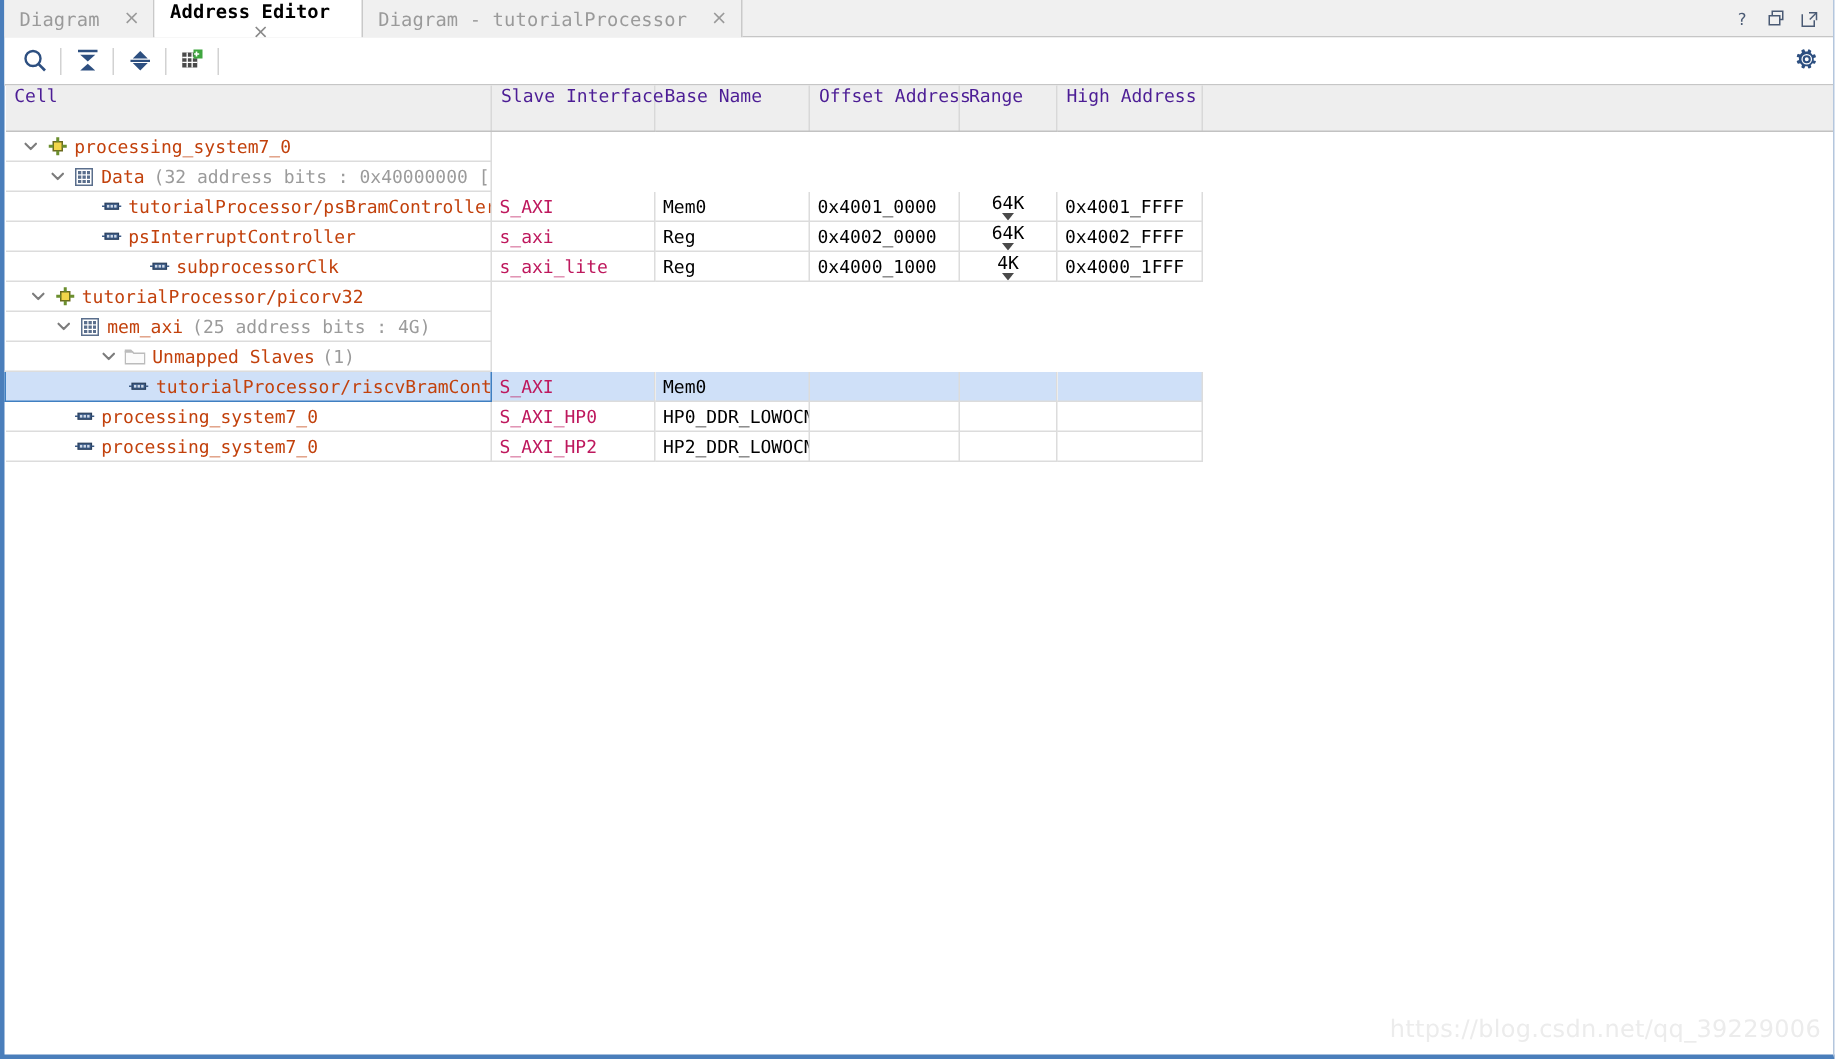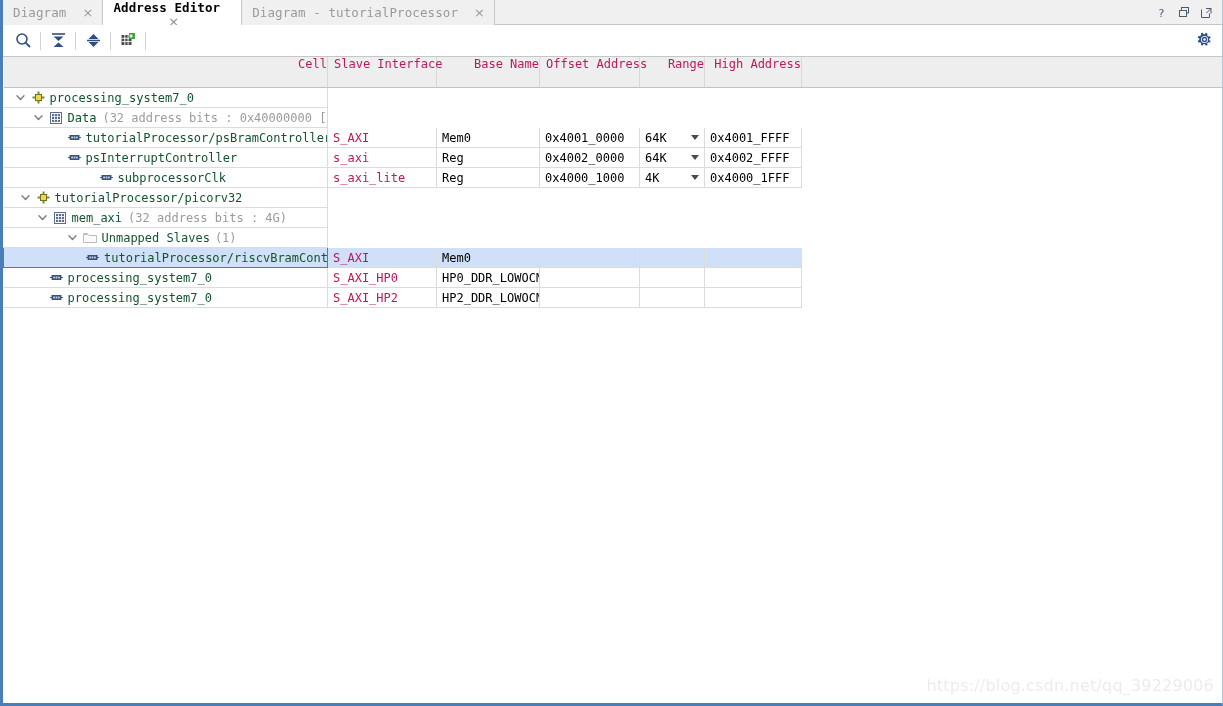--- a/index.html
+++ b/index.html
@@ -114,23 +114,23 @@
   table.addr col.c-high   { width: 97px; }
   table.addr col.c-fill   { width: 420px; }
 
   thead th {
     height: 22px;
     background: #eeeeee;
     border-bottom: 1px solid #c2c2c2;
     border-right: 1px solid #d8d8d8;
     font-weight: normal;
     font-size: 12px;
-    text-align: right;
+    text-align: left;
     padding: 0 0 16px 6px;
-    color: #be185d;
+    color: #4c1d95;
     white-space: nowrap;
   }
   thead th.c-fill-h { border-right: none; }
 
   tbody tr { height: 20px; }
   tbody td {
     height: 20px;
     padding: 0 0 0 5px;
     font-size: 12px;
     white-space: nowrap;
@@ -162,40 +162,41 @@
   .twisty {
     width: 18px; min-width: 18px;
     display: flex; align-items: center; justify-content: center;
     color: #7a7a7a;
   }
   .nodeicon {
     width: 17px; min-width: 17px;
     display: flex; align-items: center; justify-content: center;
     margin-right: 3px;
   }
-  .nodelabel { color: #14532d; }
+  .nodelabel { color: #c2410c; }
   .nodemeta { color: #9b9b9b; margin-left: 6px; }
   .nodecount { color: #9b9b9b; margin-left: 5px; }
 
   .link { color: #be185d; }
 
   
   tr.selected td { background: #cfe0f8; }
   tr.selected td.fill { background: #ffffff; }
   td.sel-box {
     border: 1px solid #3f7fc1 !important;
     background: #cfe0f8 !important;
   }
 
   .range-cell {
     display: flex;
     align-items: center;
     justify-content: space-between;
     padding-right: 5px;
     height: 19px;
+    flex-direction: column;
   }
   .caret {
     width: 0; height: 0;
     border-left: 4px solid transparent;
     border-right: 4px solid transparent;
     border-top: 5px solid #4a4a4a;
   }
 
   
   .watermark {
@@ -515,21 +516,21 @@
                       <rect x="2" y="5" width="2.2" height="2.2"></rect>
                       <rect x="5" y="5" width="2.2" height="2.2"></rect>
                       <rect x="8" y="5" width="2" height="2.2"></rect>
                       <rect x="2" y="8" width="2.2" height="2"></rect>
                       <rect x="5" y="8" width="2.2" height="2"></rect>
                       <rect x="8" y="8" width="2" height="2"></rect>
                     </g>
                   </svg>
                 </span>
                 <span class="nodelabel">mem_axi</span>
-                <span class="nodemeta">(32 address bits : 4G)</span>
+                <span class="nodemeta">(25 address bits : 4G)</span>
               </div>
             </td>
             <td></td>
             <td></td>
             <td></td>
             <td></td>
             <td></td>
             <td class="fill"></td>
           </tr>
           <tr>

